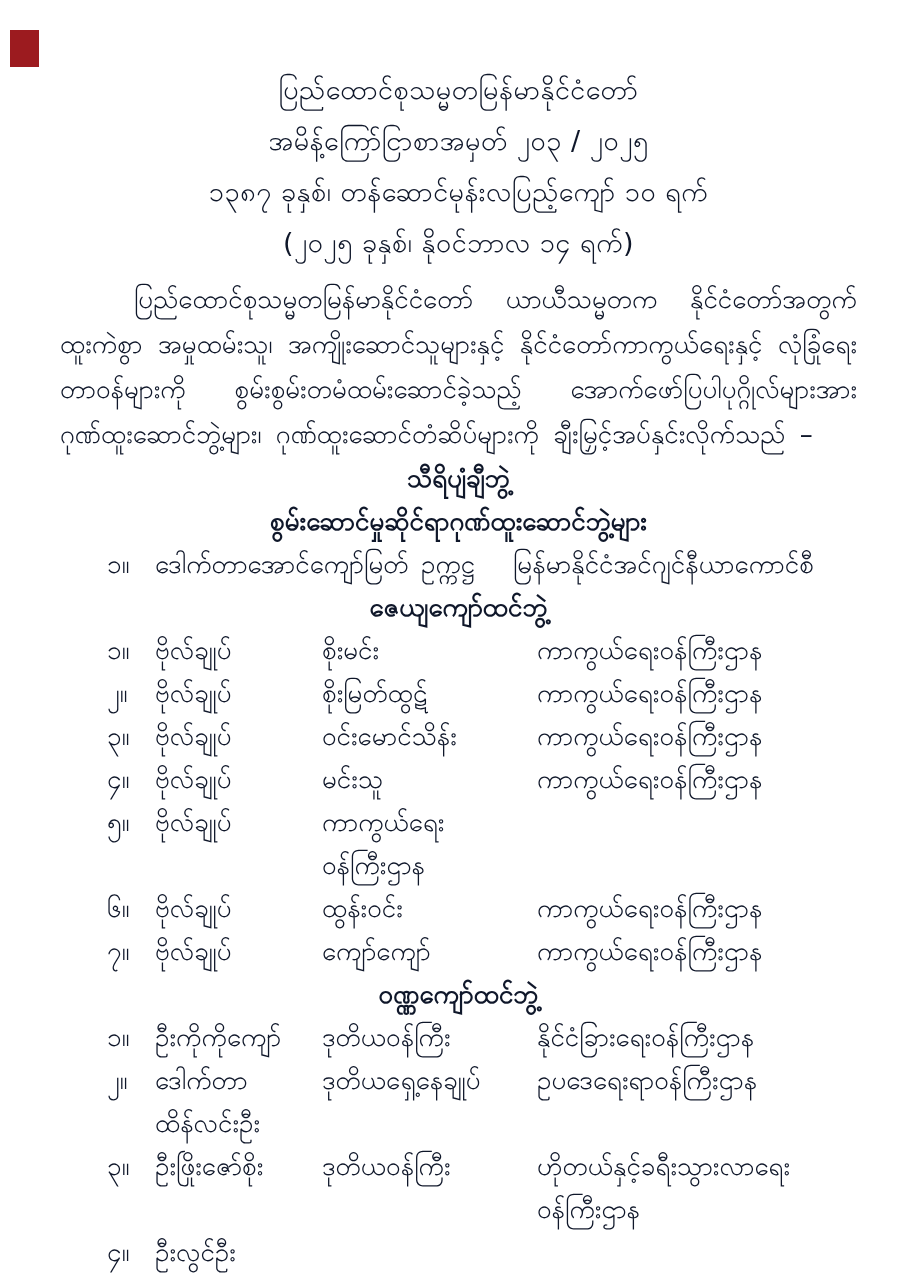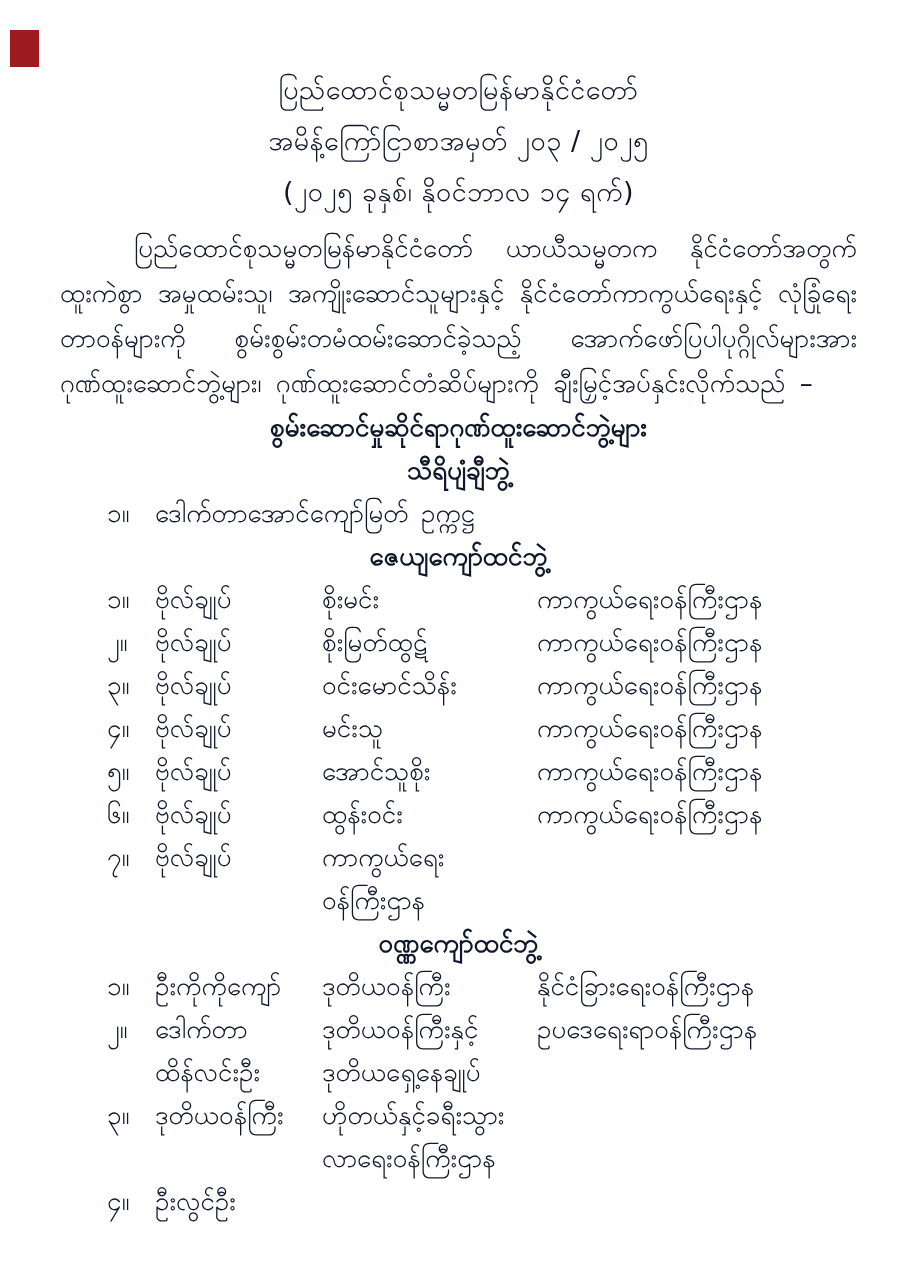--- a/index.html
+++ b/index.html
@@ -62,31 +62,33 @@
 </head>
 <body>
 
 <div class="page">
   <div class="corner-mark"></div>
 
   <div class="doc">
 
     <div class="header-line">ပြည်ထောင်စုသမ္မတမြန်မာနိုင်ငံတော်</div>
     <div class="header-line">အမိန့်ကြော်ငြာစာအမှတ်  ၂၀၃ / ၂၀၂၅</div>
+    <div class="header-line">၁၃၈၇ ခုနှစ်၊ တန်ဆောင်မုန်းလပြည့်ကျော်  ၁၀ ရက်</div>
     <div class="header-line">(၂၀၂၅ ခုနှစ်၊ နိုဝင်ဘာလ  ၁၄  ရက်)</div>
 
     <p class="intro">ပြည်ထောင်စုသမ္မတမြန်မာနိုင်ငံတော် ယာယီသမ္မတက နိုင်ငံတော်အတွက် ထူးကဲစွာ အမှုထမ်းသူ၊ အကျိုးဆောင်သူများနှင့် နိုင်ငံတော်ကာကွယ်ရေးနှင့် လုံခြုံရေးတာဝန်များကို စွမ်းစွမ်းတမံထမ်းဆောင်ခဲ့သည့် အောက်ဖော်ပြပါပုဂ္ဂိုလ်များအား ဂုဏ်ထူးဆောင်ဘွဲ့များ၊ ဂုဏ်ထူးဆောင်တံဆိပ်များကို ချီးမြှင့်အပ်နှင်းလိုက်သည် –</p>
 
+    <div class="section-title">သီရိပျံချီဘွဲ့</div>
+
     <div class="section-title">စွမ်းဆောင်မှုဆိုင်ရာဂုဏ်ထူးဆောင်ဘွဲ့များ</div>
-
-    <div class="section-title">သီရိပျံချီဘွဲ့</div>
     <div class="t-row wide-name">
       <span class="cell">၁။</span>
       <span class="cell">ဒေါက်တာအောင်ကျော်မြတ်</span>
       <span class="cell">ဥက္ကဋ္ဌ</span>
+      <span class="cell">မြန်မာနိုင်ငံအင်ဂျင်နီယာကောင်စီ</span>
     </div>
 
     <div class="section-title">ဇေယျကျော်ထင်ဘွဲ့</div>
 
     <div class="t-row">
       <span class="cell">၁။</span>
       <span class="cell">ဗိုလ်ချုပ်</span>
       <span class="cell">စိုးမင်း</span>
       <span class="cell">ကာကွယ်ရေးဝန်ကြီးဌာန</span>
     </div>
@@ -104,57 +106,57 @@
     </div>
     <div class="t-row">
       <span class="cell">၄။</span>
       <span class="cell">ဗိုလ်ချုပ်</span>
       <span class="cell">မင်းသူ</span>
       <span class="cell">ကာကွယ်ရေးဝန်ကြီးဌာန</span>
     </div>
     <div class="t-row">
       <span class="cell">၅။</span>
       <span class="cell">ဗိုလ်ချုပ်</span>
-      <span class="cell">အောင်သူစိုး</span>
       <span class="cell">ကာကွယ်ရေးဝန်ကြီးဌာန</span>
     </div>
     <div class="t-row">
       <span class="cell">၆။</span>
       <span class="cell">ဗိုလ်ချုပ်</span>
       <span class="cell">ထွန်းဝင်း</span>
       <span class="cell">ကာကွယ်ရေးဝန်ကြီးဌာန</span>
     </div>
     <div class="t-row">
       <span class="cell">၇။</span>
       <span class="cell">ဗိုလ်ချုပ်</span>
+      <span class="cell">ကျော်ကျော်</span>
       <span class="cell">ကာကွယ်ရေးဝန်ကြီးဌာန</span>
     </div>
 
     <div class="section-title">ဝဏ္ဏကျော်ထင်ဘွဲ့</div>
 
     <div class="t-row">
       <span class="cell">၁။</span>
       <span class="cell">ဦးကိုကိုကျော်</span>
       <span class="cell">ဒုတိယဝန်ကြီး</span>
       <span class="cell">နိုင်ငံခြားရေးဝန်ကြီးဌာန</span>
     </div>
     <div class="t-row">
       <span class="cell">၂။</span>
       <span class="cell">
         <span class="cell-line">ဒေါက်တာ</span>
         <span class="cell-line">ထိန်လင်းဦး</span>
       </span>
       <span class="cell">
-        <span class="cell-line">ဒုတိယဝန်ကြီးနှင့်</span>
         <span class="cell-line">ဒုတိယရှေ့နေချုပ်</span>
       </span>
       <span class="cell">ဥပဒေရေးရာဝန်ကြီးဌာန</span>
     </div>
     <div class="t-row">
       <span class="cell">၃။</span>
+      <span class="cell">ဦးဖြိုးဇော်စိုး</span>
       <span class="cell">ဒုတိယဝန်ကြီး</span>
       <span class="cell">ဟိုတယ်နှင့်ခရီးသွားလာရေးဝန်ကြီးဌာန</span>
     </div>
     <div class="t-row">
       <span class="cell">၄။</span>
       <span class="cell">ဦးလွင်ဦး</span>
     </div>
 
   </div>
 </div>

